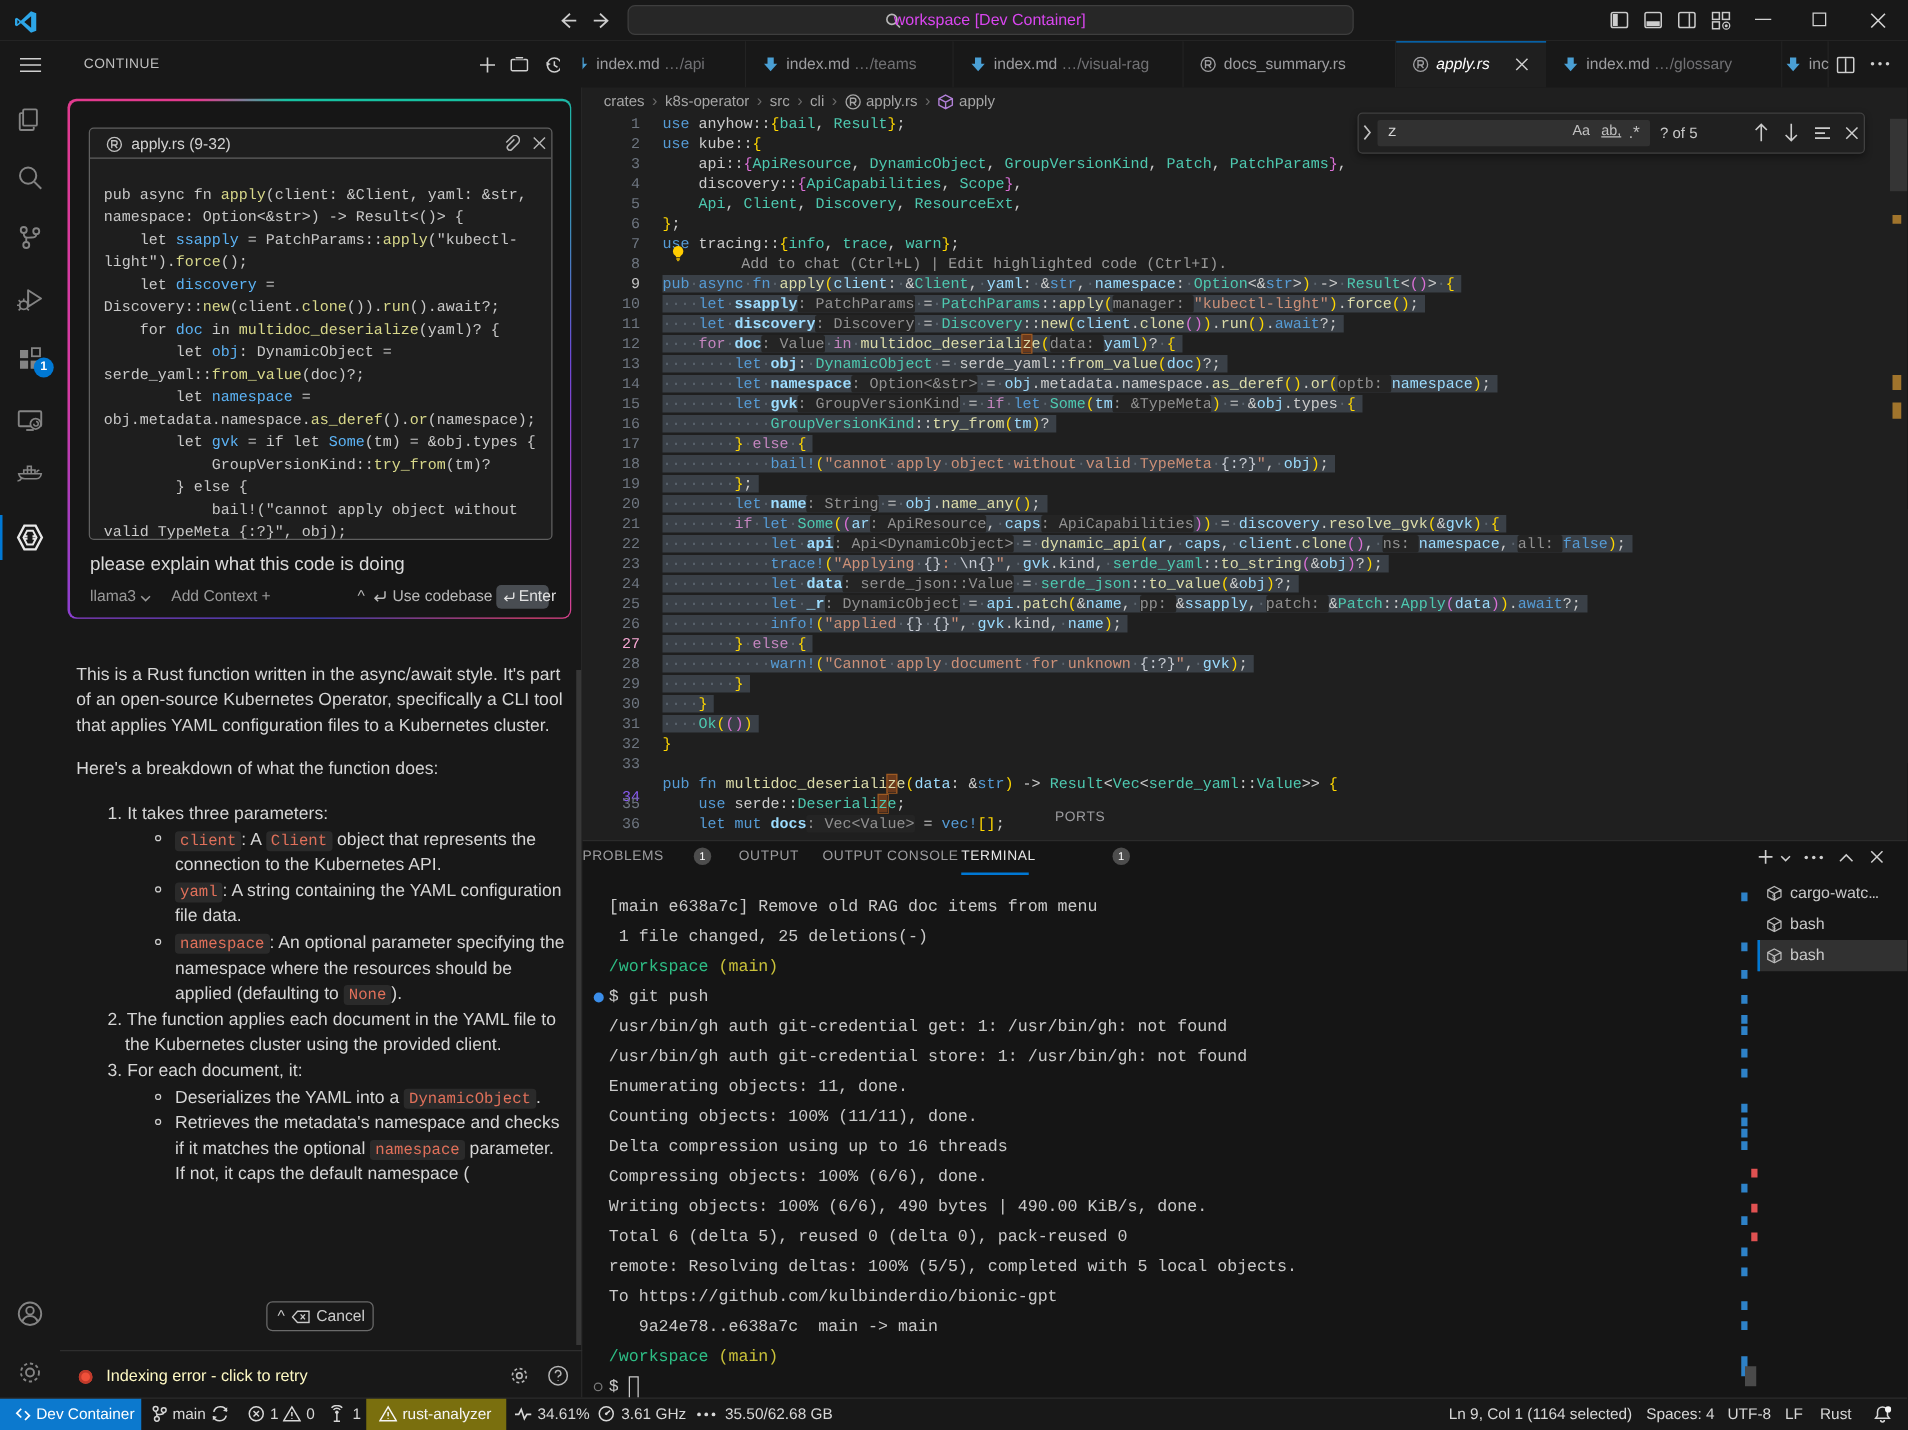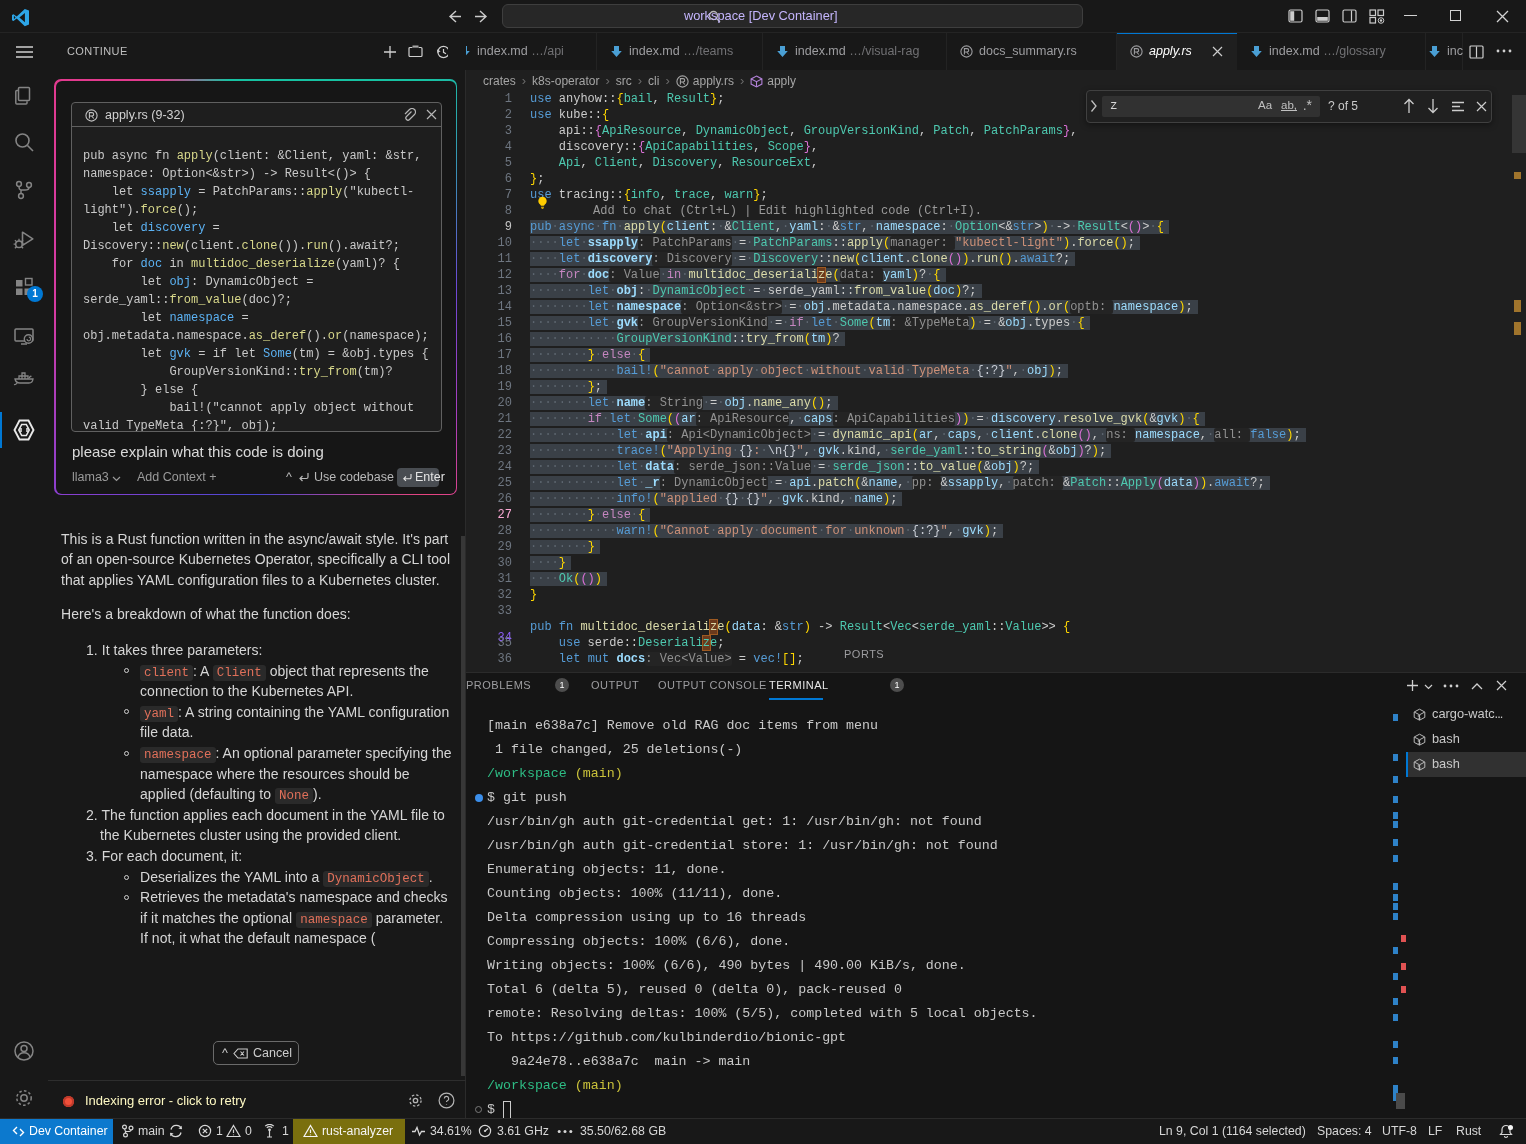--- a/index.html
+++ b/index.html
@@ -36,21 +36,21 @@
     <path d="M10 2 4 7.5 10 13 M4 7.5 H15" stroke="#cccccc" stroke-width="1.4"></path>
   </svg>
 <svg class="abs" style="left:474px;top:9px;" width="16" height="15" viewBox="0 0 16 15" fill="none">
     <path d="M6 2 12 7.5 6 13 M1 7.5 H12" stroke="#cccccc" stroke-width="1.4"></path>
   </svg>
 <div class="abs" style="left:502px;top:4px;width:581px;height:24px;background:#272727;border:1px solid #3e3e3e;border-radius:6px"></div>
 <svg class="abs" style="left:708px;top:10px;" width="13" height="13" viewBox="0 0 13 13" fill="none">
     <circle cx="5.5" cy="5.5" r="4" stroke="#b8b8b8" stroke-width="1.3"></circle>
     <path d="M8.5 8.5 12 12" stroke="#b8b8b8" stroke-width="1.3"></path>
   </svg>
-<div class="abs" style="left:684px;top:8px;font:12.8px 'Liberation Sans';color:#c4b5fd">workspace [Dev Container]</div>
+<div class="abs" style="left:715px;top:8px;font:12.8px 'Liberation Sans';color:#d946ef">workspace [Dev Container]</div>
 <svg class="abs" style="left:1288px;top:9px;" width="16" height="15" viewBox="0 0 16 15" fill="none">
     <rect x="1" y="1" width="13" height="12" rx="1.5" stroke="#cccccc" stroke-width="1.2"></rect>
     <rect x="2.2" y="2.2" width="4" height="9.6" fill="#cccccc"></rect>
   </svg>
 <svg class="abs" style="left:1315px;top:9px;" width="16" height="15" viewBox="0 0 16 15" fill="none">
     <rect x="1" y="1" width="13" height="12" rx="1.5" stroke="#cccccc" stroke-width="1.2"></rect>
     <rect x="2.2" y="8" width="10.6" height="3.8" fill="#cccccc"></rect>
   </svg>
 <svg class="abs" style="left:1342px;top:9px;" width="16" height="15" viewBox="0 0 16 15" fill="none">
     <rect x="1" y="1" width="13" height="12" rx="1.5" stroke="#cccccc" stroke-width="1.2"></rect>
@@ -252,21 +252,21 @@
 <div class="ch" style="left:140px;top:764px">namespace where the resources should be</div>
 <div class="ch" style="left:140px;top:784px">applied (defaulting to <code>None</code>).</div>
 <div class="ch" style="left:86px;top:805px">2. The function applies each document in the YAML file to</div>
 <div class="ch" style="left:100px;top:825px">the Kubernetes cluster using the provided client.</div>
 <div class="ch" style="left:86px;top:846px">3. For each document, it:</div>
 <div class="abs" style="left:124px;top:875px;width:5px;height:5px;border:1.2px solid #cfcfcf;border-radius:50%"></div>
 <div class="ch" style="left:140px;top:867px">Deserializes the YAML into a <code>DynamicObject</code>.</div>
 <div class="abs" style="left:124px;top:895px;width:5px;height:5px;border:1.2px solid #cfcfcf;border-radius:50%"></div>
 <div class="ch" style="left:140px;top:887px">Retrieves the metadata's namespace and checks</div>
 <div class="ch" style="left:140px;top:908px">if it matches the optional <code>namespace</code> parameter.</div>
-<div class="ch" style="left:140px;top:928px">If not, it what the default namespace (</div>
+<div class="ch" style="left:140px;top:928px">If not, it caps the default namespace (</div>
 <div class="abs" style="left:461px;top:536px;width:4px;height:540px;background:#373737"></div>
 <div class="abs" style="left:213px;top:1041px;width:86px;height:24px;border:1px solid #6a6a6a;border-radius:5px"></div>
 <div class="abs" style="left:222px;top:1046px;font:12.5px 'Liberation Sans';color:#cccccc">^</div>
 <svg class="abs" style="left:233px;top:1048px;" width="16" height="11" viewBox="0 0 16 11" fill="none">
     <path d="M5 1 H14.2 V10 H5 L1 5.5 Z M7.5 3.5 11 7.5 M11 3.5 7.5 7.5" stroke="#cccccc" stroke-width="1.1"></path>
   </svg>
 <div class="abs" style="left:253px;top:1046px;font:12.5px 'Liberation Sans';color:#cccccc">Cancel</div>
 <div class="abs" style="left:48px;top:1080px;width:418px;height:1px;background:#2e2e2e"></div>
 <div class="abs" style="left:63px;top:1096px;width:11px;height:11px;border-radius:50%;background:#f0503a;box-shadow:inset 0 0 0 2px #c03a2b"></div>
 <div class="abs" style="left:85px;top:1093px;font:13px 'Liberation Sans';color:#fef9c3">Indexing error - click to retry</div>

